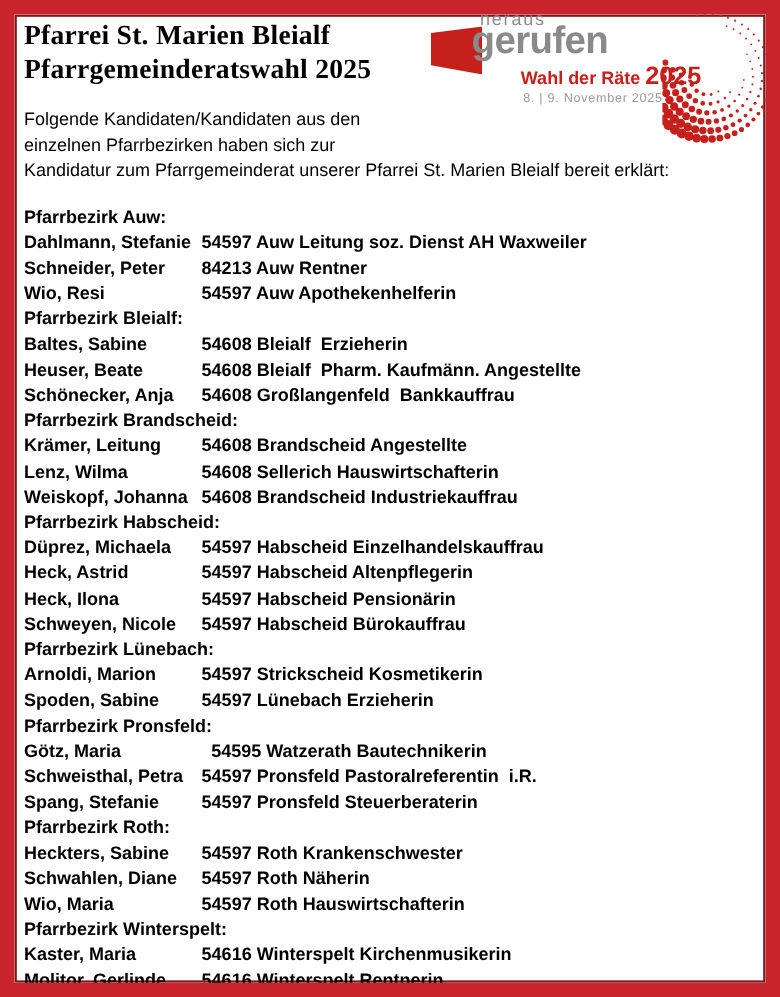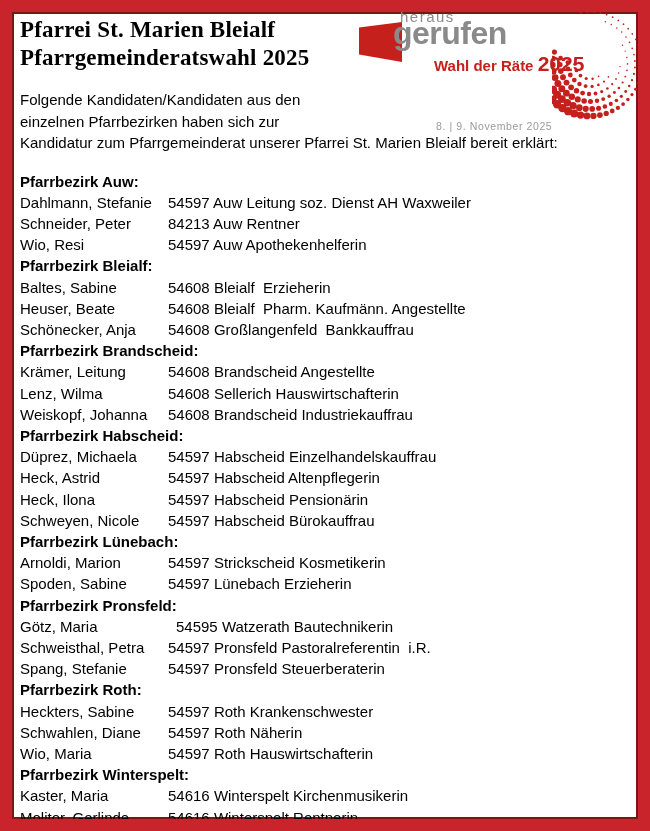--- a/index.html
+++ b/index.html
@@ -59,21 +59,21 @@
   }
   .logo-sub{
     position:absolute;left:78px;top:44px;
     font-size:15px;font-weight:bold;color:#c5201c;
     white-space:nowrap;
   }
   .logo-sub .logo-year{font-size:21px;}
   .logo-date{
     position:absolute;left:80px;top:68px;
     font-size:10.5px;color:#9b9b9b;
-    letter-spacing:0.6px;white-space:nowrap;margin-top:44px;
+    letter-spacing:0.6px;white-space:nowrap;
   }
   .logo-swirl{position:absolute;left:196px;top:2px;}
   
   .intro{
     margin:17px 0 0 0;
     font-size:15px;
     line-height:21.5px;
   }
   
   .list{
@@ -82,21 +82,21 @@
     line-height:21.2px;
   }
   .section-heading{
     font-weight:bold;
     white-space:pre-wrap;
   }
   .candidate-row{
     display:grid;
     grid-template-columns:148px 1fr;
   }
-  .cand-name,.cand-details{white-space:pre-wrap;}
+  .cand-name,.cand-details{white-space:pre-wrap;font-weight:bold;}
   .cand-details.indent{padding-left:8px;}
 </style>
 </head>
 <body>
 
 <div class="page">
   <div class="frame-inner"></div>
   <div class="content">
 
     <h1 class="title">

